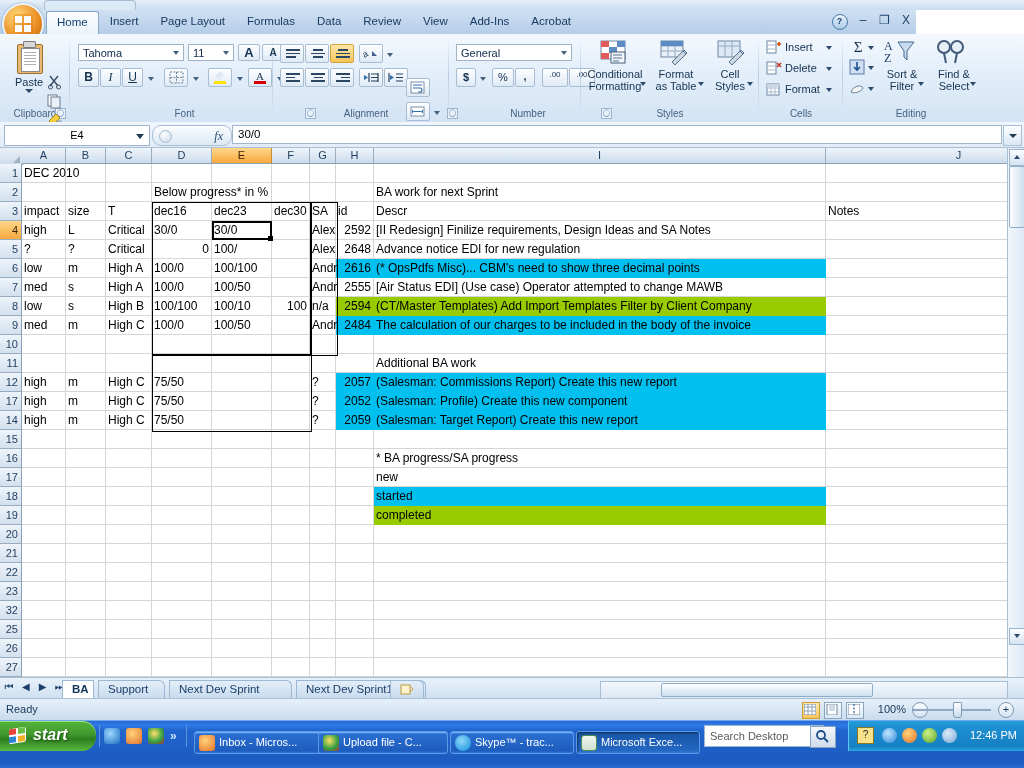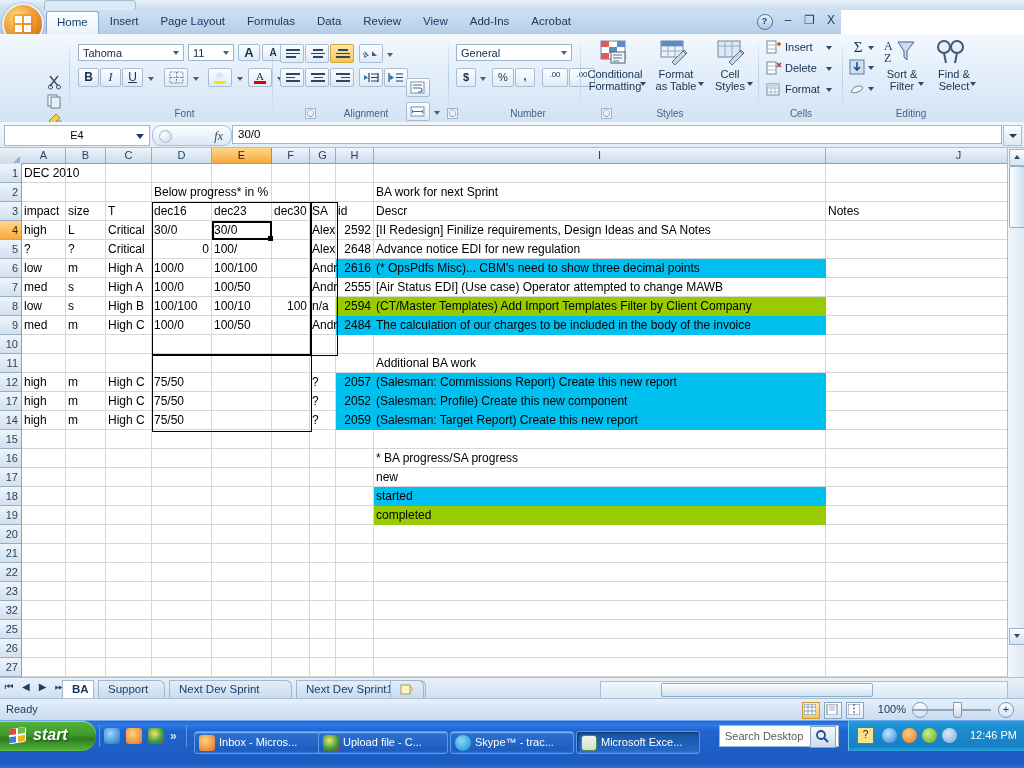--- a/index.html
+++ b/index.html
@@ -15,21 +15,21 @@
   
   .titlestrip{
     position:absolute;left:0;top:0;width:1024px;height:10px;
     background:linear-gradient(to bottom,#e7f0f8,#c9dcf0);
   }
   .qat-box{position:absolute;left:44px;top:0px;width:90px;height:9px;
     background:#dce9f7;border:1px solid #a7bdd4;border-radius:3px;}
 
   
   .tabrow{
-    position:absolute;left:0;top:10px;width:841px;height:24px;
+    position:absolute;left:0;top:10px;width:916px;height:24px;
     background:linear-gradient(to bottom,#cfe0f2,#b4cde8);
     border-bottom:1px solid #8aa9c8;
   }
   .orb{
     position:absolute;left:2px;top:-7px;width:38px;height:38px;border-radius:50%;
     background:radial-gradient(circle at 35% 30%,#ffd97a,#e98b22 60%,#b75d08);
     border:2px solid #e8f1f8;box-shadow:0 0 2px #6b8db0;
   }
   .orb .logo{position:absolute;left:9px;top:9px;width:20px;height:20px;
     background:
@@ -232,20 +232,35 @@
     <div class="wincontrols">
       <span class="helpbtn">?</span>
       <span>–</span>
       <span>❐</span>
       <span>X</span>
     </div>
   </div>
 
   <div class="ribbon">
 
+    <div class="group" style="left:2px;width:66px;">
+      <div class="gbody">
+        <div class="paste-ico">
+          <div class="clip-body"></div>
+            <div class="clip-top"></div>
+            <div class="clip-paper">
+              <i></i>
+            </div>
+        </div>
+        <div class="paste-label">Paste</div>
+        <div class="paste-caret"></div>
+      </div>
+      <div class="glabel">Clipboard</div>
+      <div class="dlg">◯</div>
+    </div>
     <div class="mini-ico" style="left:47px;top:40px;">
       <svg width="16" height="16" viewBox="0 0 16 16">
           <path d="M3 2 L11 12 M11 2 L3 12" stroke="#3a4d63" stroke-width="1.4" fill="none"></path>
           <circle cx="3.5" cy="13" r="2" stroke="#3a4d63" fill="none"></circle>
           <circle cx="11.5" cy="13" r="2" stroke="#3a4d63" fill="none"></circle>
         </svg>
     </div>
     <div class="mini-ico" style="left:47px;top:59px;">
       <svg width="16" height="16" viewBox="0 0 16 16">
           <rect x="1" y="2" width="9" height="11" fill="#fff" stroke="#6b7f94"></rect>
@@ -1093,21 +1108,21 @@
     </div>
     <div class="tbtn" style="left:450px;width:124px;">
       <span class="tbico" style="background:radial-gradient(circle at 40% 35%,#8fd6fb,#0c8fd6);border-radius:50%;"></span>
       <span>Skype™ - trac...</span>
     </div>
     <div class="tbtn active" style="left:576px;width:124px;">
       <span class="tbico" style="background:linear-gradient(to bottom,#f0f5f0,#cfe0cf);border:1px solid #4f8a4f;box-sizing:border-box;"></span>
       <span>Microsoft Exce...</span>
     </div>
 
-    <div class="searchbox" style="left:704px;width:120px;margin-left:15px;">
+    <div class="searchbox" style="left:704px;width:120px;">
       <span>Search Desktop</span>
     </div>
     <div class="searchbtn" style="left:810px;">
       <svg width="14" height="14" viewBox="0 0 14 14" style="margin:2px 0 0 4px">
           <circle cx="6" cy="6" r="4" fill="none" stroke="#1d4f8f" stroke-width="1.8"></circle>
           <path d="M9 9 l4 4" stroke="#1d4f8f" stroke-width="2"></path>
         </svg>
     </div>
 
     <div class="tray" style="width:175px;">

